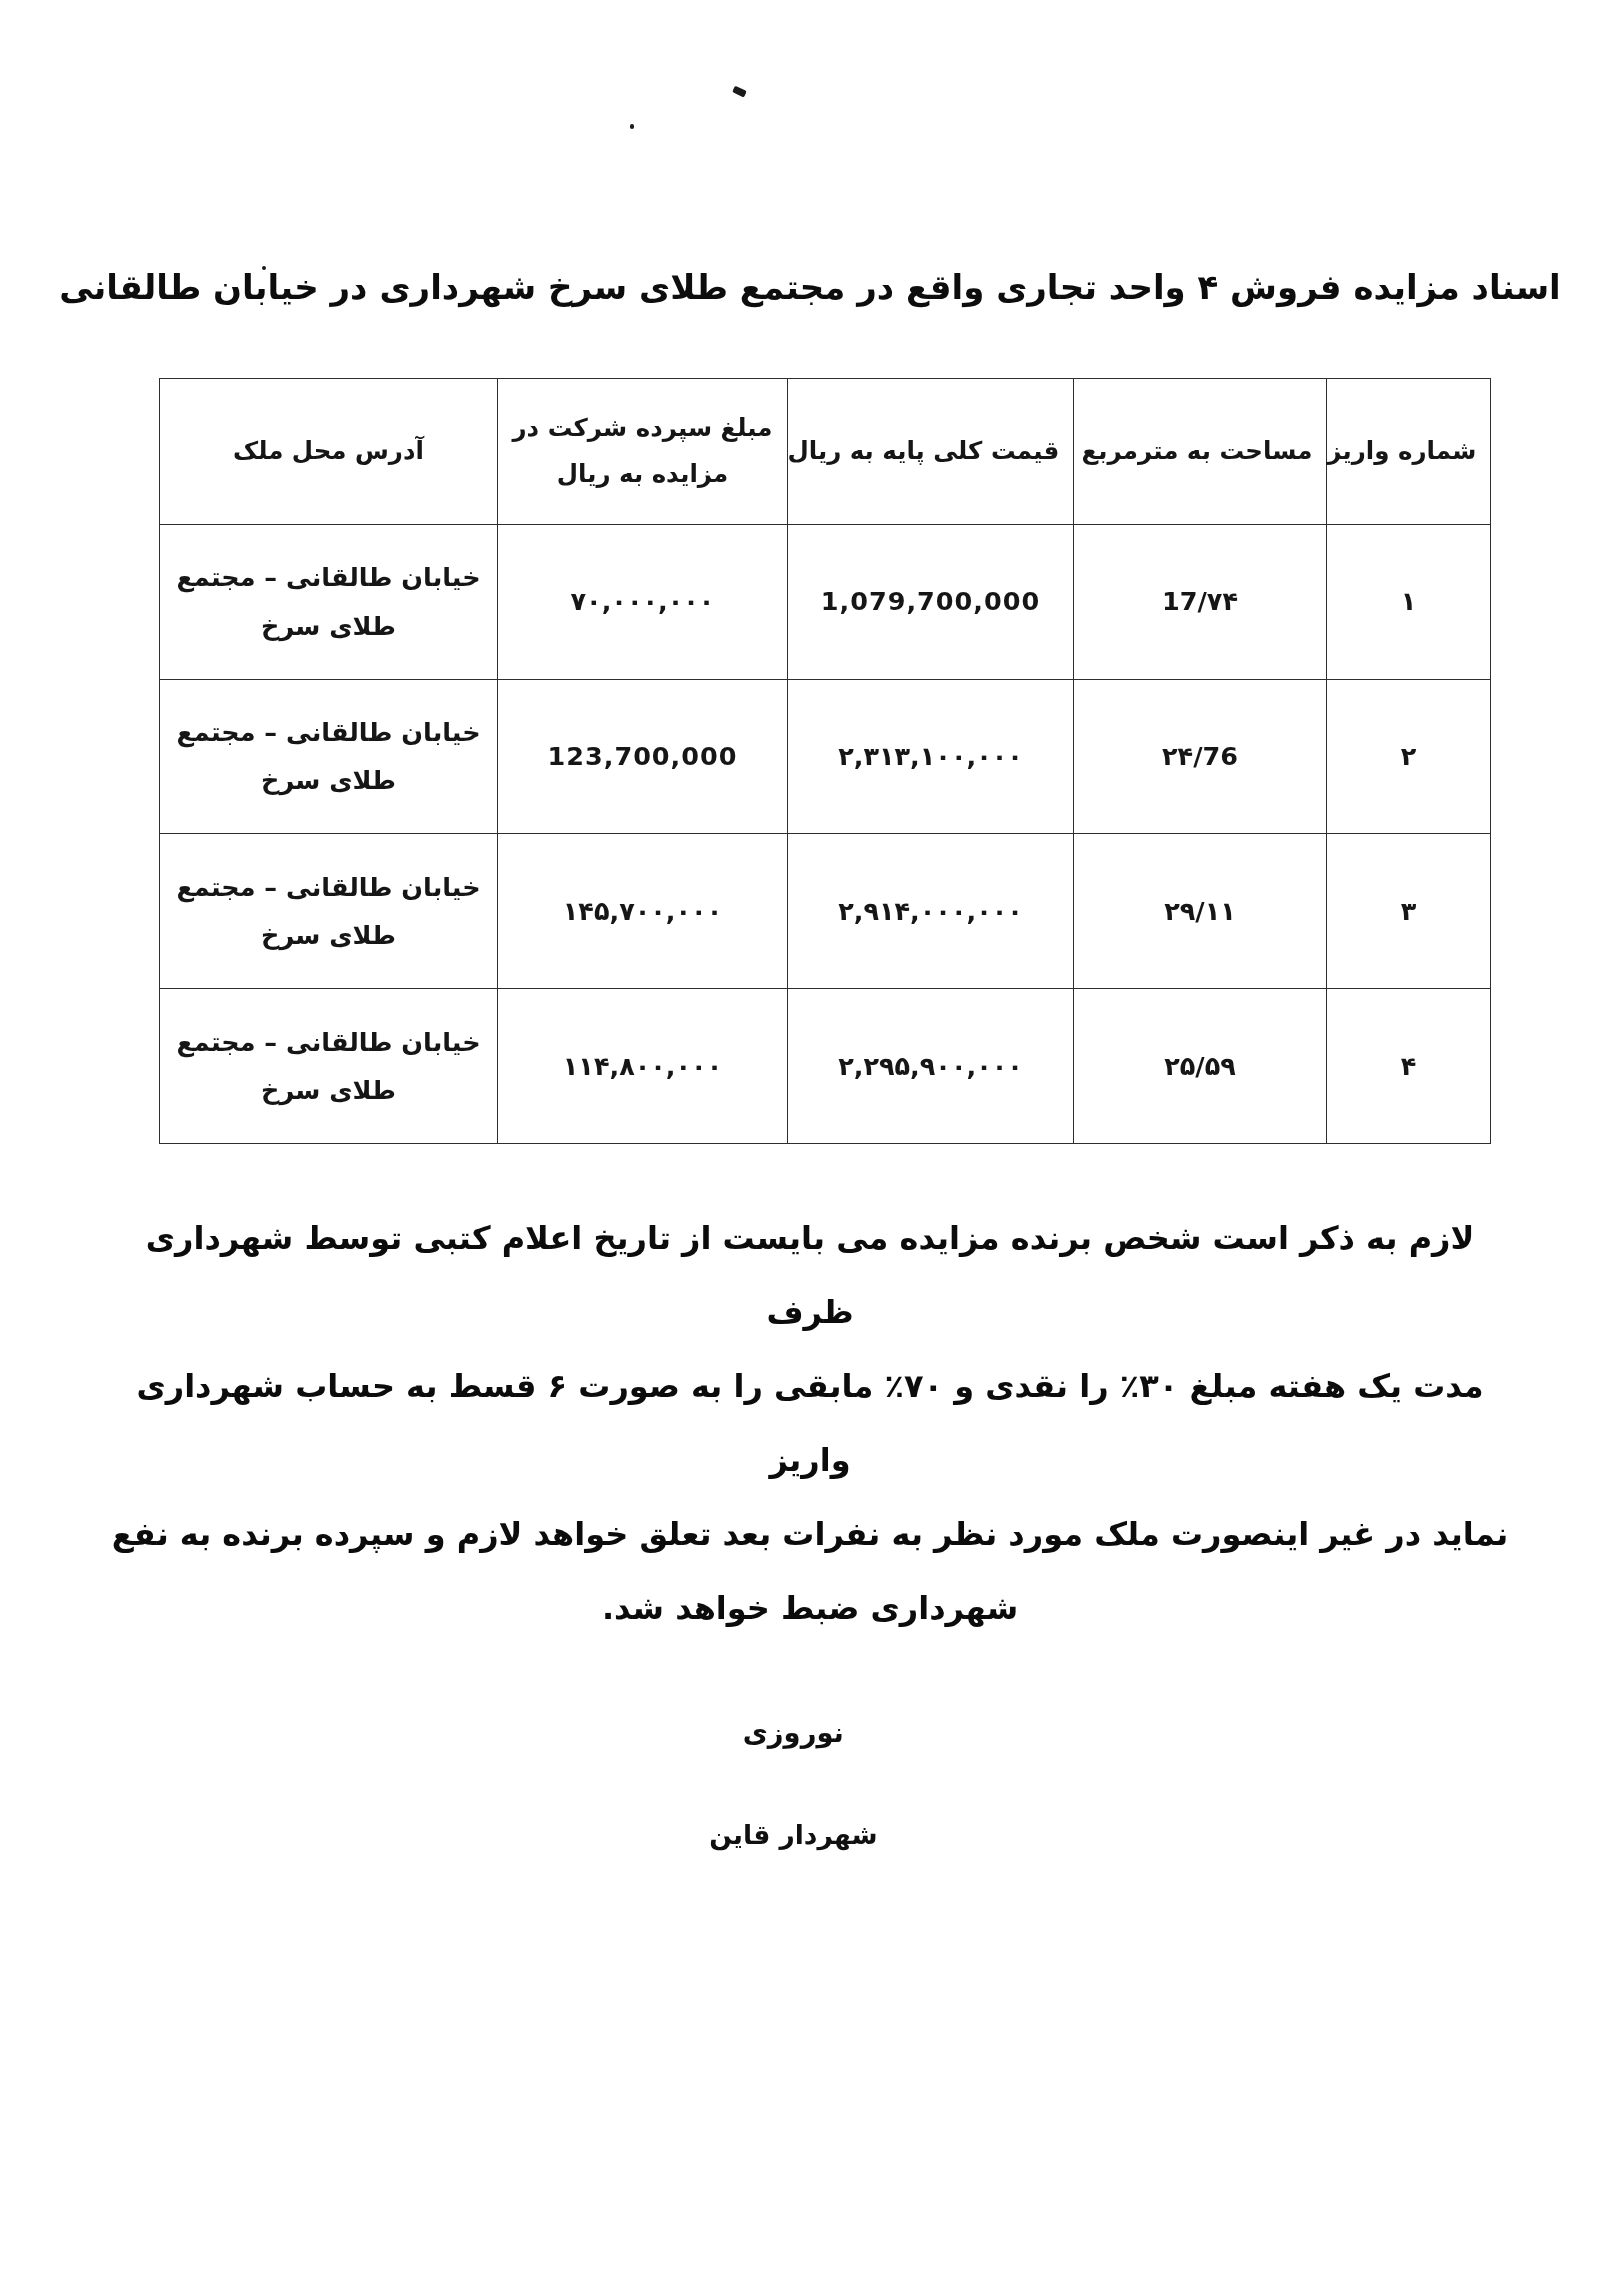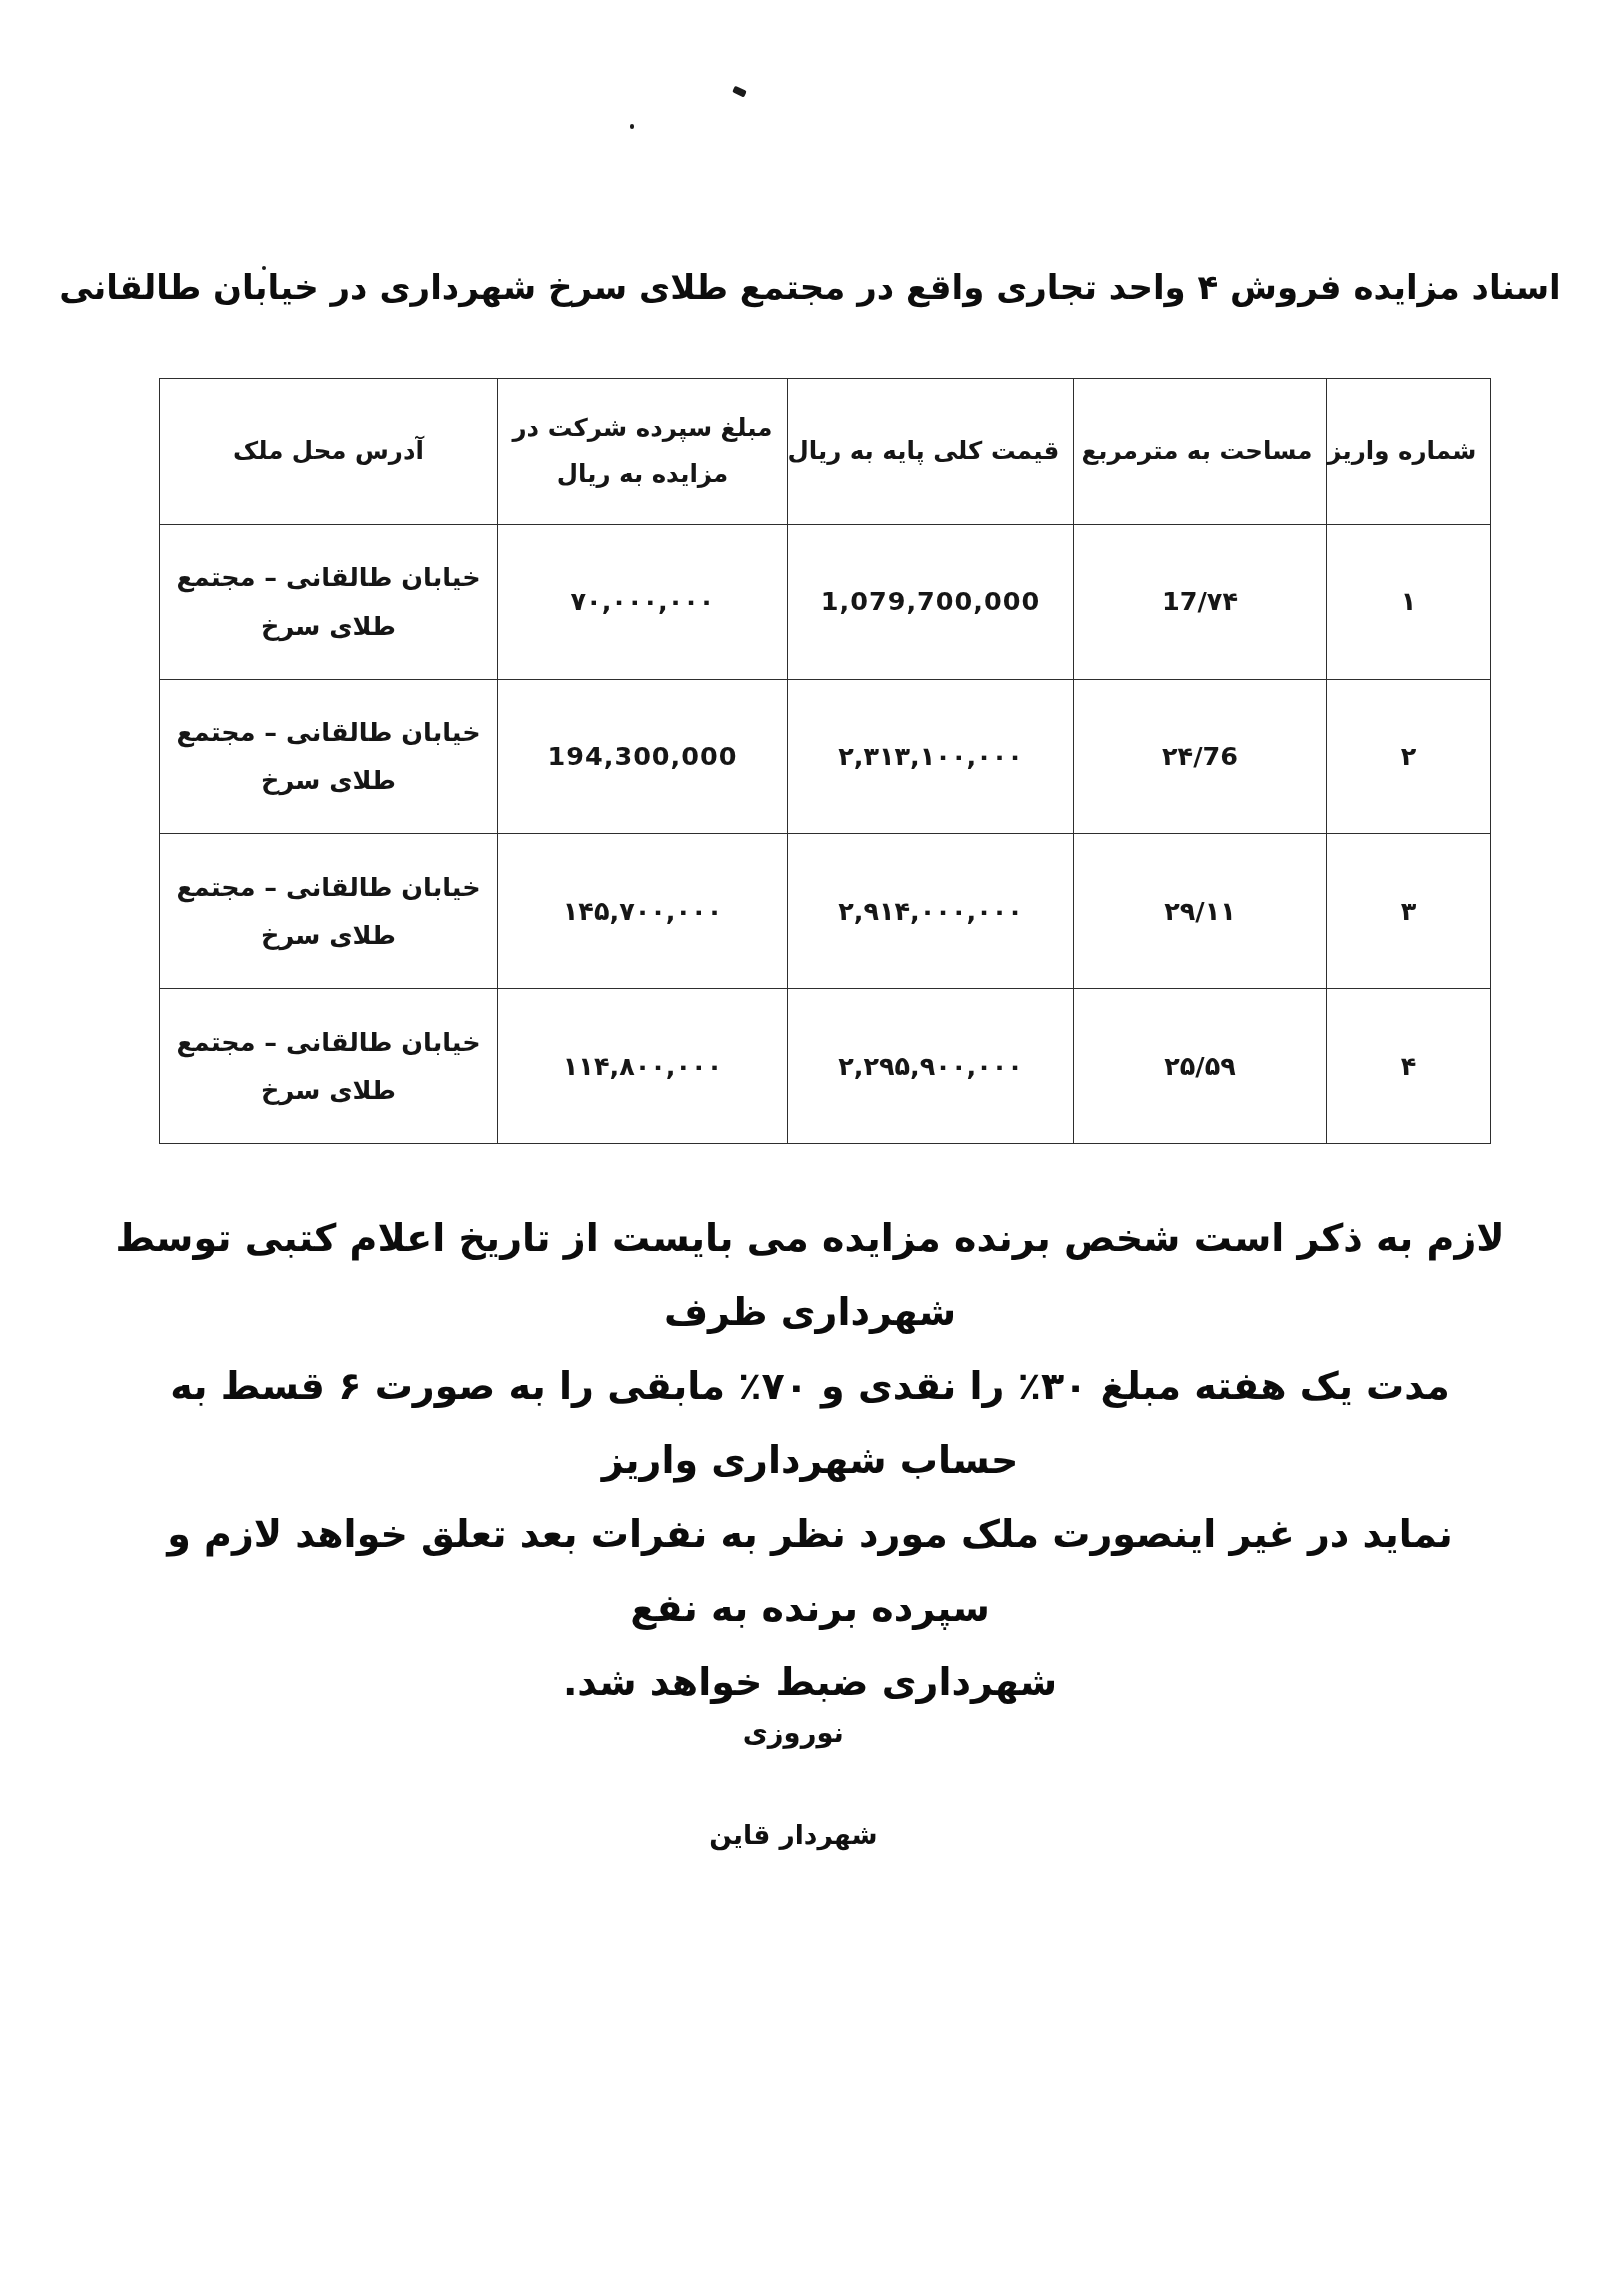--- a/index.html
+++ b/index.html
@@ -78,21 +78,21 @@
   td.num { font-size: 26.5px; letter-spacing: 1px; }
   td.addr { font-size: 24.5px; padding: 3.9px 33px; }
   th.deposit-h { padding: 3.9px 37px; }
 
   .notice {
     position: absolute;
     top: 1201px;
     left: 108px;
     right: 108px;
     text-align: center;
-    font-size: 38px;
+    font-size: 32px;
     font-weight: bold;
     color: #0c0c0c;
     line-height: 74px;
   }
 
   .signature {
     position: absolute;
     top: 1717px;
     left: 0;
     right: 0;
@@ -137,21 +137,21 @@
         <td class="num">۱</td>
         <td class="num">17/۷۴</td>
         <td class="num">1,079,700,000</td>
         <td class="num">۷۰,۰۰۰,۰۰۰</td>
         <td class="addr">خیابان طالقانی – مجتمع طلای سرخ</td>
       </tr>
       <tr>
         <td class="num">۲</td>
         <td class="num">۲۴/76</td>
         <td class="num">۲,۳۱۳,۱۰۰,۰۰۰</td>
-        <td class="num">194,300,000</td>
+        <td class="num">123,700,000</td>
         <td class="addr">خیابان طالقانی – مجتمع طلای سرخ</td>
       </tr>
       <tr>
         <td class="num">۳</td>
         <td class="num">۲۹/۱۱</td>
         <td class="num">۲,۹۱۴,۰۰۰,۰۰۰</td>
         <td class="num">۱۴۵,۷۰۰,۰۰۰</td>
         <td class="addr">خیابان طالقانی – مجتمع طلای سرخ</td>
       </tr>
       <tr>

